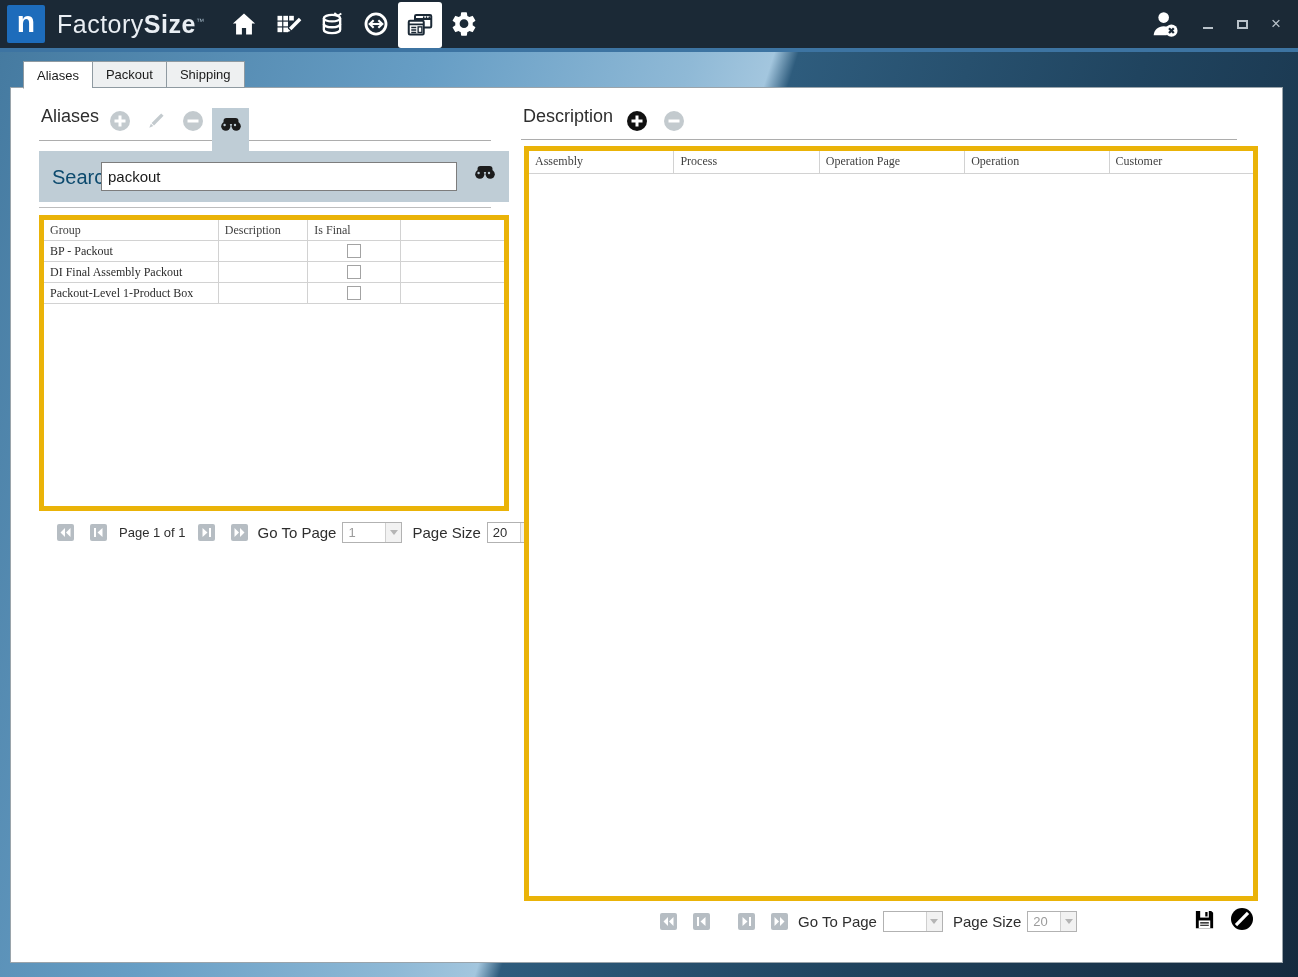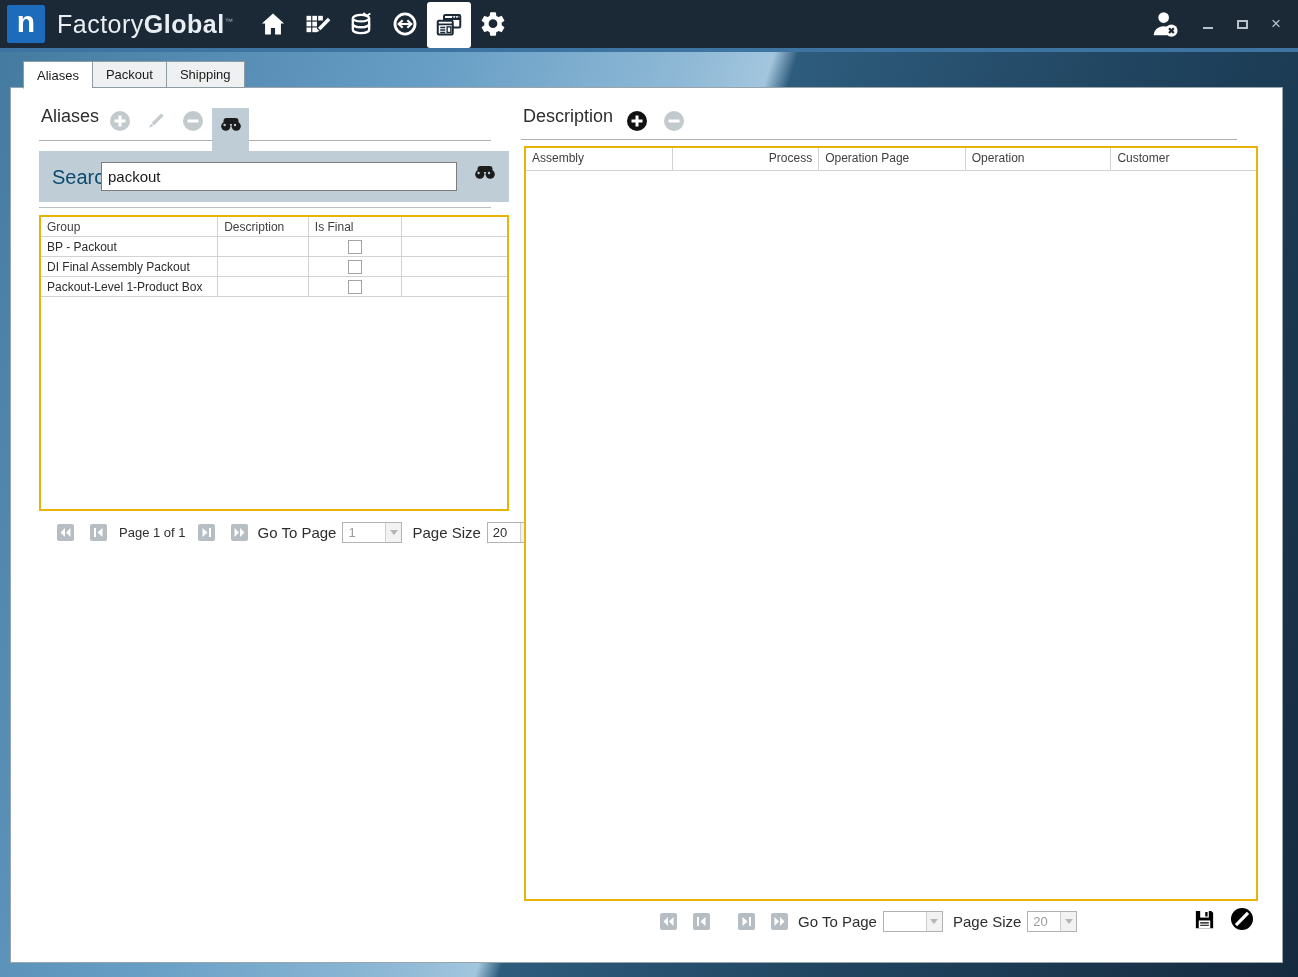--- a/index.html
+++ b/index.html
@@ -30,21 +30,21 @@
   .tab.active { background:#fff; border-bottom:1px solid #fff; height:28px; position:relative; z-index:4; }
   .content { position:absolute; left:10px; top:87px; width:1273px; height:876px; background:#fff; border:1px solid #9aa4ab; }
   .panel-title { position:absolute; font-size:18px; color:#2e2e2e; }
   .hrule { position:absolute; height:1px; background:#adadad; }
   .tool-btn { position:absolute; width:22px; height:22px; cursor:pointer; display:flex; align-items:center; justify-content:center; }
   .binoc-tab { position:absolute; left:201px; top:20px; width:37px; height:43px; background:#bfcdd6; display:flex; align-items:flex-start; justify-content:center; padding-top:9px; cursor:pointer; z-index:2; }
   .search-panel { position:absolute; left:28px; top:63px; width:470px; height:51px; background:#bfcdd6; }
   .search-label { position:absolute; left:13px; top:15px; font-size:20px; color:#0c4a6e; }
   .search-input { position:absolute; left:62px; top:11px; width:356px; height:29px; border:1px solid #7d7d7d; background:#fff; font-family:"Liberation Sans",sans-serif; font-size:15px; padding:0 6px; color:#1a1a1a; outline:none; }
   .search-binoc { position:absolute; right:12px; top:14px; cursor:pointer; }
-  .grid { position:absolute; border:2px solid #eab308; background:#fff; }
+  .grid { position:absolute; border:5px solid #eab308; background:#fff;font-family:Liberation Serif, serif; }
   .grid-row { display:flex; border-bottom:1px solid #d2d2d2; }
   .grid-cell { border-right:1px solid #d2d2d2; font-size:12px; padding:3px 6px 2px 6px; white-space:nowrap; overflow:hidden; }
   .grid-cell:last-child { border-right:none; }
   .grid-head .grid-cell { color:#3f3f3f; }
   .grid-row.data { cursor:pointer; }
   .cell-center { display:flex; align-items:center; justify-content:center; padding:2px 0; }
   .checkbox { width:14px; height:14px; border:1px solid #a3a3a3; background:#fff; cursor:pointer; }
   .pager { position:absolute; display:flex; align-items:center; font-size:12px; color:#2e2e2e; }
   .pg-btn { width:17px; height:17px; background:#b6bdc3; border-radius:2px; display:flex; align-items:center; justify-content:center; cursor:pointer; }
   .pg-gap { width:16px; } .pg-gap-lg { width:12px; }
@@ -58,21 +58,21 @@
   .icon-btn { position:absolute; cursor:pointer; }
   svg { display:block; }
 </style>
 </head>
 <body>
 
 <div class="titlebar">
   <div class="logo-box">
     <span>n</span>
   </div>
-  <div class="brand"><span>Factory</span><b>Global</b><sup>™</sup></div>
+  <div class="brand"><span>Factory</span><b>Size</b><sup>™</sup></div>
 
   <div class="nav-icons">
     <div class="nav-btn">
       <svg width="30" height="28" viewBox="0 0 24 24">
           <path fill="#fff" d="M12 3 2.5 11.5h2.7V21h5v-5.6h3.6V21h5v-9.5h2.7L12 3z"></path>
         </svg>
     </div>
     <div class="nav-btn">
       <svg width="30" height="28" viewBox="0 0 24 24" fill="#fff">
         <rect x="3" y="5" width="4" height="4"></rect>
@@ -299,21 +299,21 @@
         <circle cx="11" cy="11" r="10" fill="#c3cace"></circle>
         <path d="M5.5 11h11" stroke="#fff" stroke-width="3"></path>
       </svg>
   </div>
 
   <div class="hrule" style="left:510px; top:51px; width:716px;"></div>
 
   <div class="grid" style="left:513px; top:58px; width:734px; height:755px;">
     <div class="grid-row grid-head" style="height:23px;">
       <div class="grid-cell" style="width:147px;">Assembly</div>
-      <div class="grid-cell" style="width:147px;text-align:right;">Process</div>
+      <div class="grid-cell" style="width:147px;">Process</div>
       <div class="grid-cell" style="width:147px;">Operation Page</div>
       <div class="grid-cell" style="width:146px;">Operation</div>
       <div class="grid-cell" style="width:145px;">Customer</div>
     </div>
   </div>
 
   <div class="pager" style="left:649px; top:823px;">
     <div class="pg-btn">
       <svg width="11" height="9" viewBox="0 0 11 9" fill="#fff">
           <polygon points="5,0 5,9 0.5,4.5"></polygon>

